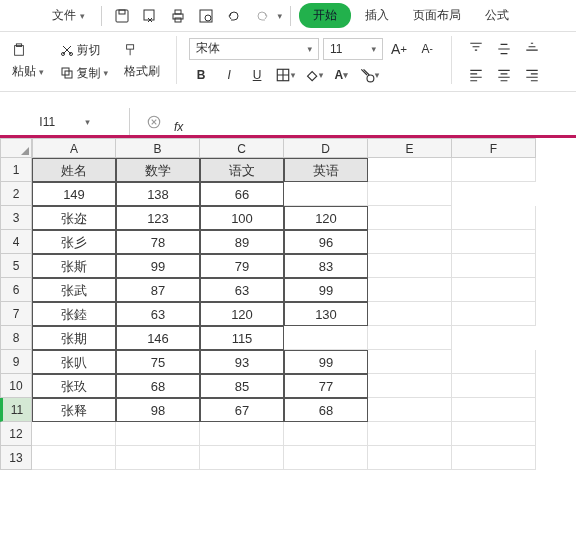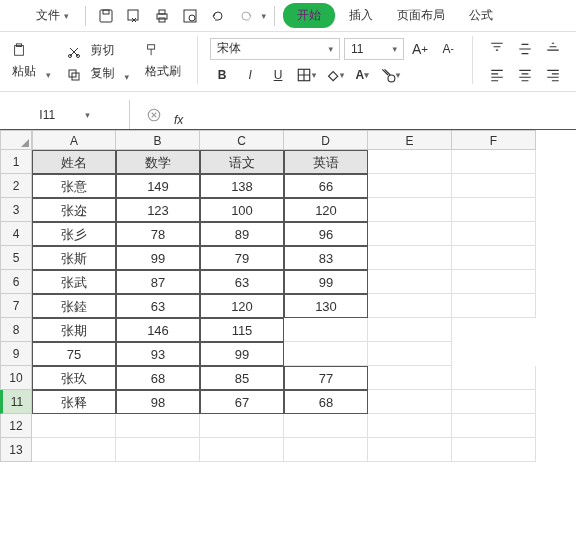--- a/index.html
+++ b/index.html
@@ -1,32 +1,32 @@
 <!DOCTYPE html>
 <html><head>
 <meta charset="utf-8">
 <style>
 *{margin:0;padding:0;box-sizing:border-box;font-family:"Microsoft YaHei",sans-serif}
 body{background:#fff;font-size:12px;color:#333;width:576px;height:536px;overflow:hidden}
-.menubar{display:flex;align-items:center;height:32px;border-bottom:1px solid #e0e0e0;padding:0 8px;gap:4px}
+.menubar{display:flex;align-items:center;height:32px;border-bottom:1px solid #e0e0e0;padding:0 24px;gap:4px}
 .menubar .menu-btn{display:flex;align-items:center;padding:4px 8px;gap:4px;cursor:pointer}
 .divider{width:1px;height:20px;background:#d0d0d0;margin:0 4px}
 .icon-btn{width:24px;height:24px;display:flex;align-items:center;justify-content:center;cursor:pointer}
 .icon-btn svg{width:16px;height:16px}
 .tab{padding:4px 10px;cursor:pointer}
-.tab.active{background:#22b14c;color:#701a75;border-radius:12px;padding:4px 14px}
+.tab.active{background:#22b14c;color:#0f172a;border-radius:12px;padding:4px 14px}
 .ribbon{display:flex;height:60px;border-bottom:1px solid #e0e0e0;padding:4px 8px;gap:8px}
 .rb-group{display:flex;flex-direction:column;gap:2px;justify-content:center}
 .rb-row{display:flex;align-items:center;gap:4px}
-.rb-btn{display:flex;align-items:flex-end;gap:10px;padding:2px 4px;cursor:pointer;font-size:12px}
+.rb-btn{display:flex;align-items:center;gap:3px;padding:2px 4px;cursor:pointer;font-size:12px}
 .rb-btn svg{width:14px;height:14px}
 .font-sel{border:1px solid #ccc;height:22px;padding:0 6px;display:flex;align-items:center;width:130px;justify-content:space-between}
 .size-sel{border:1px solid #ccc;height:22px;padding:0 6px;display:flex;align-items:center;width:60px;justify-content:space-between}
 .vd{width:1px;height:48px;background:#e0e0e0;margin:0 4px}
-.namebox-row{display:flex;align-items:center;height:30px;border-bottom:1px solid #be185d;margin-top:8px}
+.namebox-row{display:flex;align-items:center;height:30px;border-bottom:3px solid #be185d;margin-top:16px}
 .namebox{width:130px;text-align:center;border-right:1px solid #d0d0d0;height:100%;display:flex;align-items:center;justify-content:center;gap:30px}
 .fx-area{display:flex;align-items:flex-end;gap:8px;padding:0 12px}
 .grid{position:relative}
 .corner{width:32px;height:20px;border:1px solid #ccc;background:#f5f5f5;display:inline-block;position:relative}
 .corner::after{content:"";position:absolute;right:2px;bottom:2px;border-left:8px solid transparent;border-bottom:8px solid #999}
 .hdr-row{display:flex;height:20px}
 .col-hdr{width:84px;border:1px solid #ccc;border-left:none;background:#f5f5f5;text-align:center;line-height:20px;font-size:12px}
 .col-hdr:first-child{border-left:1px solid #ccc}
 .data-row{display:flex;height:24px}
 .row-hdr{width:32px;border:1px solid #ccc;border-top:none;background:#f5f5f5;text-align:center;line-height:24px;font-size:12px}
@@ -246,21 +246,20 @@
         <div class="row-hdr">1</div>
         <div class="cell hdr">姓名</div>
         <div class="cell hdr">数学</div>
         <div class="cell hdr">语文</div>
         <div class="cell hdr">英语</div>
         <div class="cell"></div>
         <div class="cell"></div>
       </div>
       <div class="data-row">
         <div class="row-hdr">2</div>
-        <div class="cell b">张意</div>
         <div class="cell b">149</div>
         <div class="cell b">138</div>
         <div class="cell b">66</div>
         <div class="cell"></div>
         <div class="cell"></div>
       </div>
       <div class="data-row">
         <div class="row-hdr">3</div>
         <div class="cell b">张迩</div>
         <div class="cell b">123</div>
@@ -308,20 +307,21 @@
       <div class="data-row">
         <div class="row-hdr">8</div>
         <div class="cell b">张期</div>
         <div class="cell b">146</div>
         <div class="cell b">115</div>
         <div class="cell"></div>
         <div class="cell"></div>
       </div>
       <div class="data-row">
         <div class="row-hdr">9</div>
+        <div class="cell b">张叭</div>
         <div class="cell b">75</div>
         <div class="cell b">93</div>
         <div class="cell b">99</div>
         <div class="cell"></div>
         <div class="cell"></div>
       </div>
       <div class="data-row">
         <div class="row-hdr">10</div>
         <div class="cell b">张玖</div>
         <div class="cell b">68</div>

